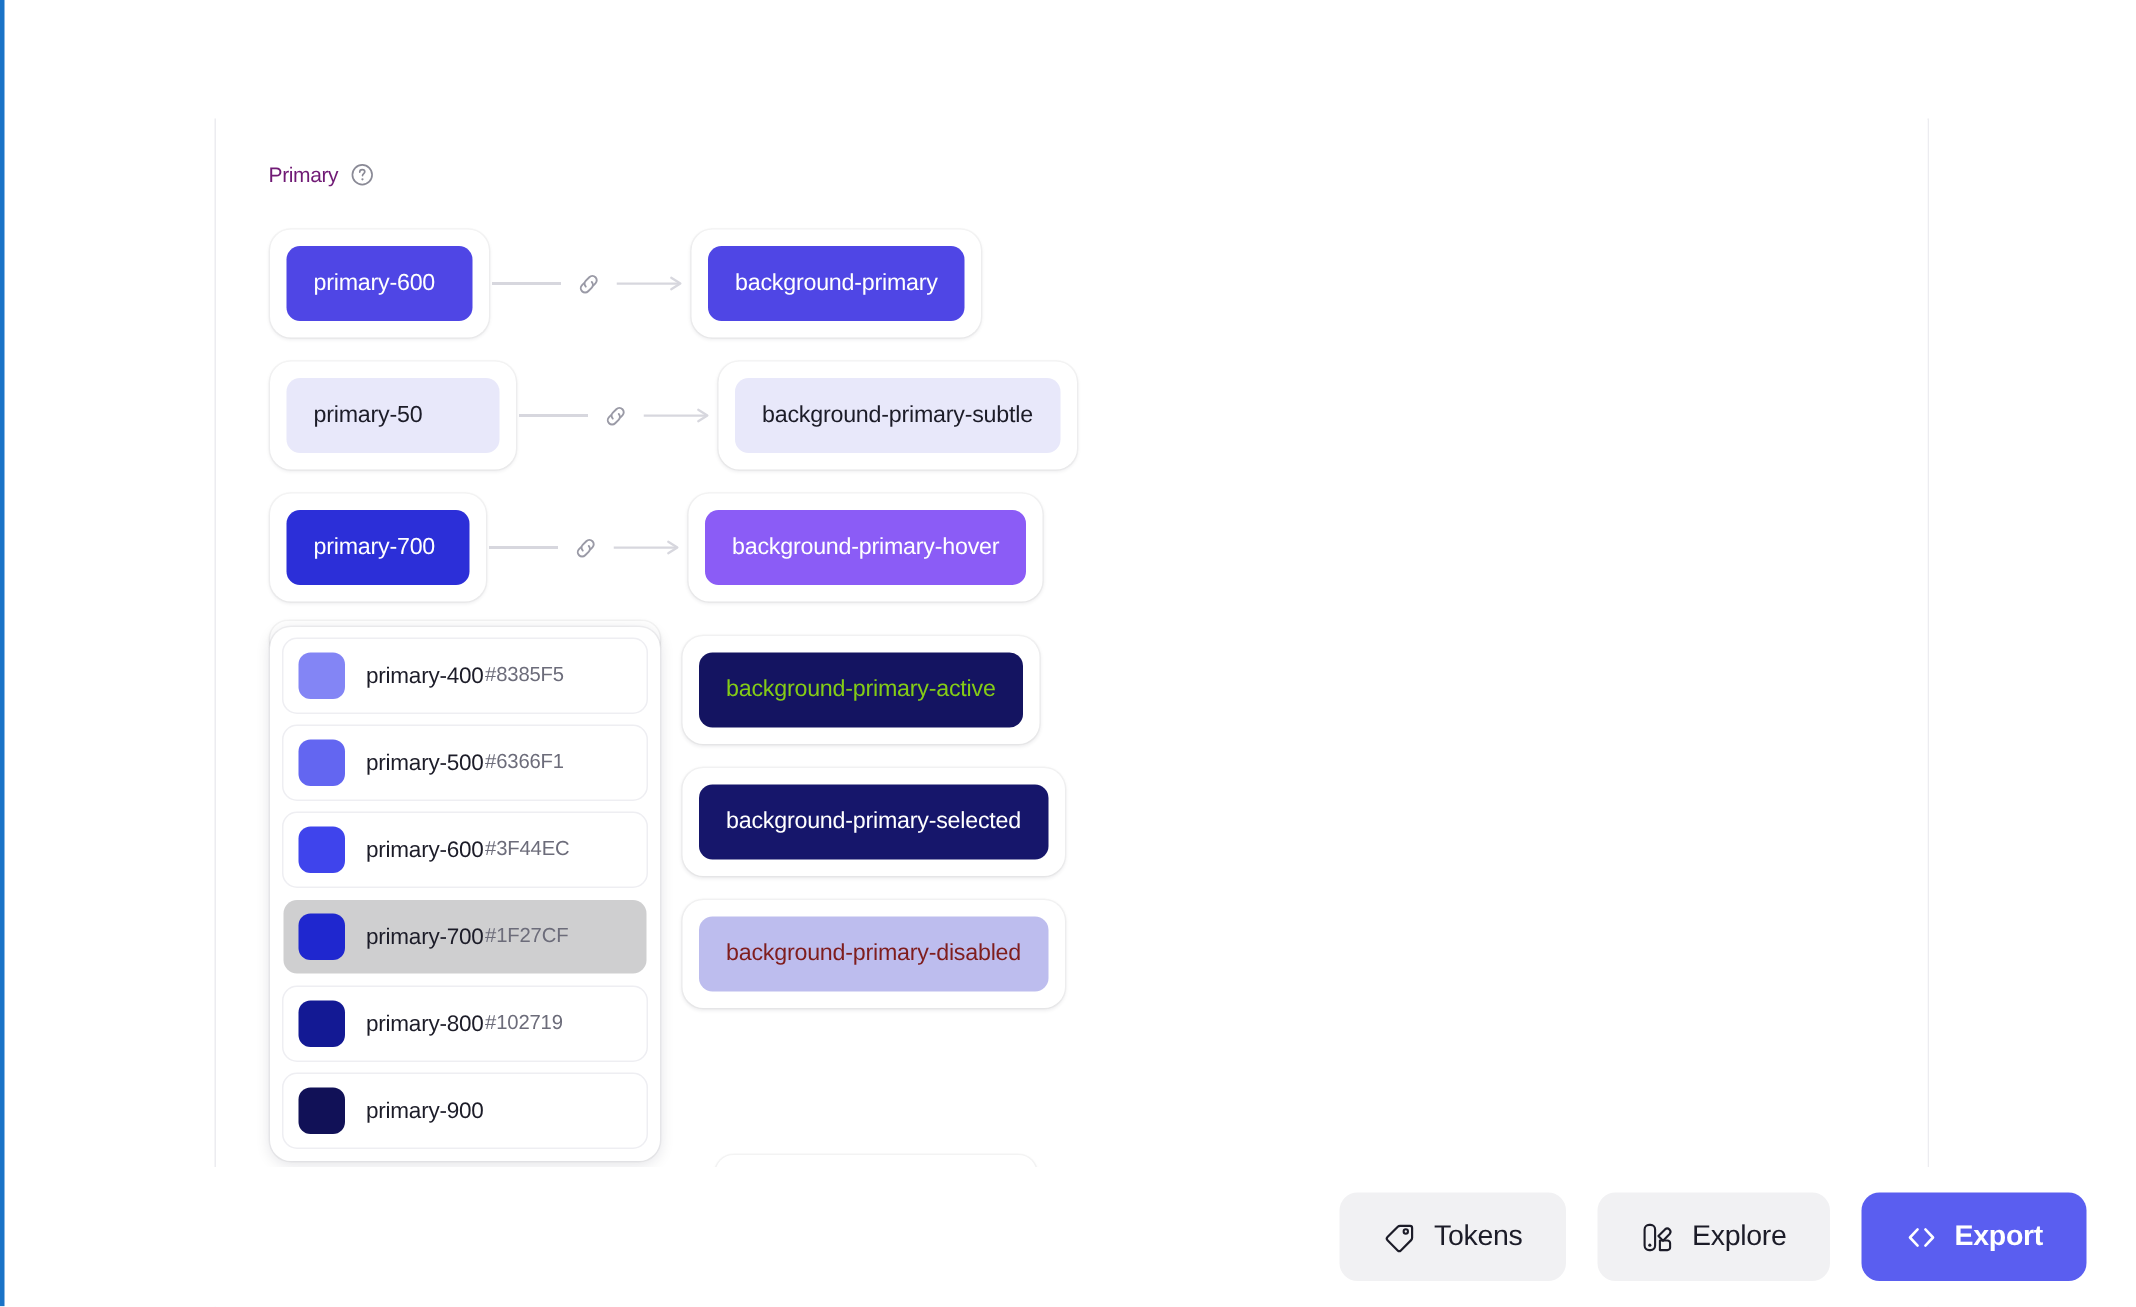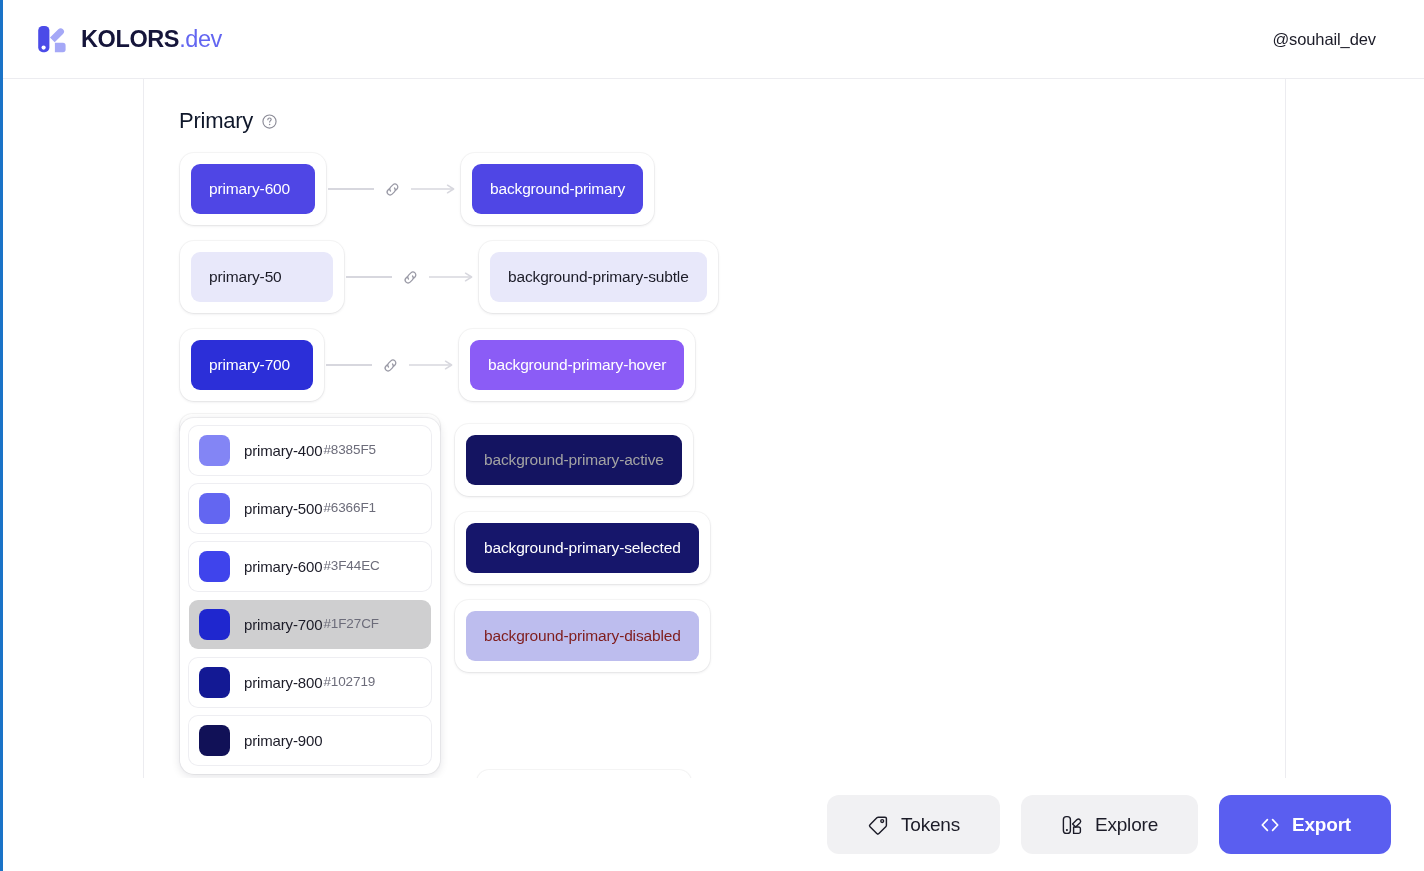--- a/index.html
+++ b/index.html
@@ -92,22 +92,22 @@
   }
 
   .section-title {
     position: absolute;
     left: 35px; top: 28px;
     display: flex;
     align-items: center;
     gap: 9px;
   }
   .section-title-text {
-    font-size: 22px;
-    color: #0f172a;
+    font-size: 14px;
+    color: #701a75;
     letter-spacing: -0.25px;
     font-weight: 400;
   }
   .help-icon { width: 15px; height: 15px; display: block; }
 
   
   .map-row {
     position: absolute;
     display: flex;
     align-items: center;
@@ -230,74 +230,59 @@
   }
 
   .tb-btn {
     height: 59px;
     border-radius: 12px;
     border: none;
     display: inline-flex;
     align-items: center;
     justify-content: center;
     gap: 12px;
-    padding: 0 40px;
+    padding: 0 29px;
     font-size: 19px;
     letter-spacing: -0.2px;
     font-family: "Liberation Sans", sans-serif;
     cursor: pointer;
     white-space: nowrap;
   }
   .tb-btn.ghost { background: #f1f1f3; color: #1c1c28; }
   .tb-btn.primary { background: #5a5ef0; color: #ffffff; font-weight: bold; gap: 11px; }
   .tb-icon { width: 22px; height: 22px; display: block; flex: none; }
 </style>
 </head>
 <body>
 
 <div id="app">
 
   <div class="edge-accent"></div>
 
-  <div class="header">
-    <div class="brand">
-      <svg class="brand-mark" viewBox="0 0 32 30">
-        <path d="M14.0 13.6 L22.3 5.3 A3.3 3.3 0 0 1 27.0 10.0 L18.7 18.3 Z" fill="#A5A8F7"></path>
-        <path d="M18.9 18.8 L27.0 18.8 A2.6 2.6 0 0 1 29.6 21.4 L29.6 25.6 A2.6 2.6 0 0 1 27.0 28.2 L18.9 28.2 Z" fill="#A5A8F7"></path>
-        <rect x="2.2" y="2.0" width="11.2" height="26.2" rx="4.6" fill="#4B4BE8"></rect>
-        <circle cx="7.6" cy="23.6" r="2.1" fill="#ffffff"></circle>
-      </svg>
-      <div class="brand-text">
-        <span class="brand-kolors">KOLORS</span>
-          <span class="brand-dev">.dev</span>
-      </div>
-    </div>
-    <div class="user-handle">@souhail_dev</div>
-  </div>
 
   <div class="col-divider-left"></div>
   <div class="col-divider-right"></div>
 
   <div class="canvas">
 
     <div class="section-title">
       <span class="section-title-text">Primary</span>
       <svg class="help-icon" viewBox="0 0 16 16">
         <circle cx="8" cy="8" r="7" fill="none" stroke="#8a8a96" stroke-width="1.2"></circle>
         <path d="M6.2 6.1 C6.2 4.9 7.0 4.3 8.0 4.3 C9.0 4.3 9.8 4.9 9.8 5.9 C9.8 7.1 8.2 7.2 8.2 8.6" fill="none" stroke="#8a8a96" stroke-width="1.2" stroke-linecap="round"></path>
         <circle cx="8.15" cy="11.2" r="0.8" fill="#8a8a96"></circle>
       </svg>
     </div>
 
     <div class="ghost-card" style="left:36px; top:334px; width:260px; height:24px;"></div>
 
     <div class="ghost-card" style="left:333px; top:690px; width:214px; height:24px;"></div>
 
     <div class="right-chip-card" style="left:311px; top:344px;">
-      <div class="chip" style="background:#141461; color:#a3a3a3;">
+      <div class="chip" style="background:#141461; color:#84cc16;">
         <span>background-primary-active</span>
       </div>
     </div>
 
     <div class="right-chip-card" style="left:311px; top:432px;">
       <div class="chip" style="background:#16166B; color:#ffffff;">
         <span>background-primary-selected</span>
       </div>
     </div>
 

